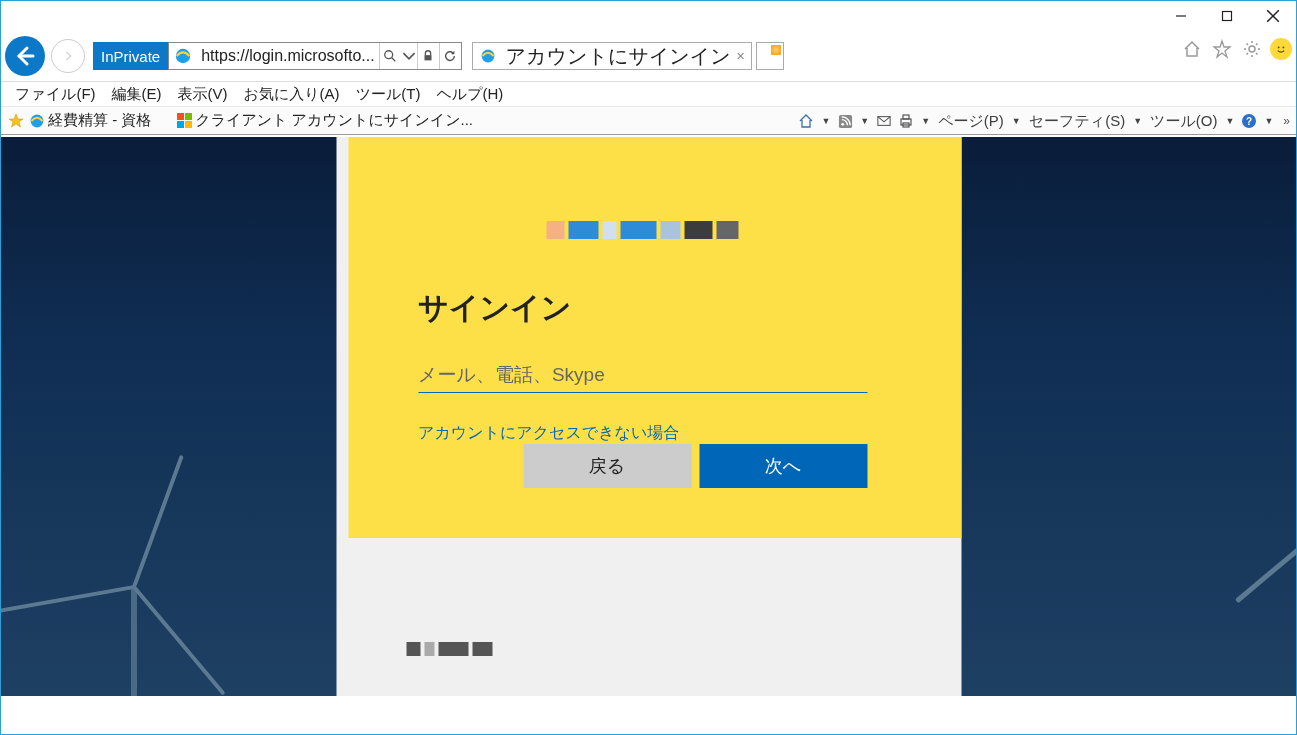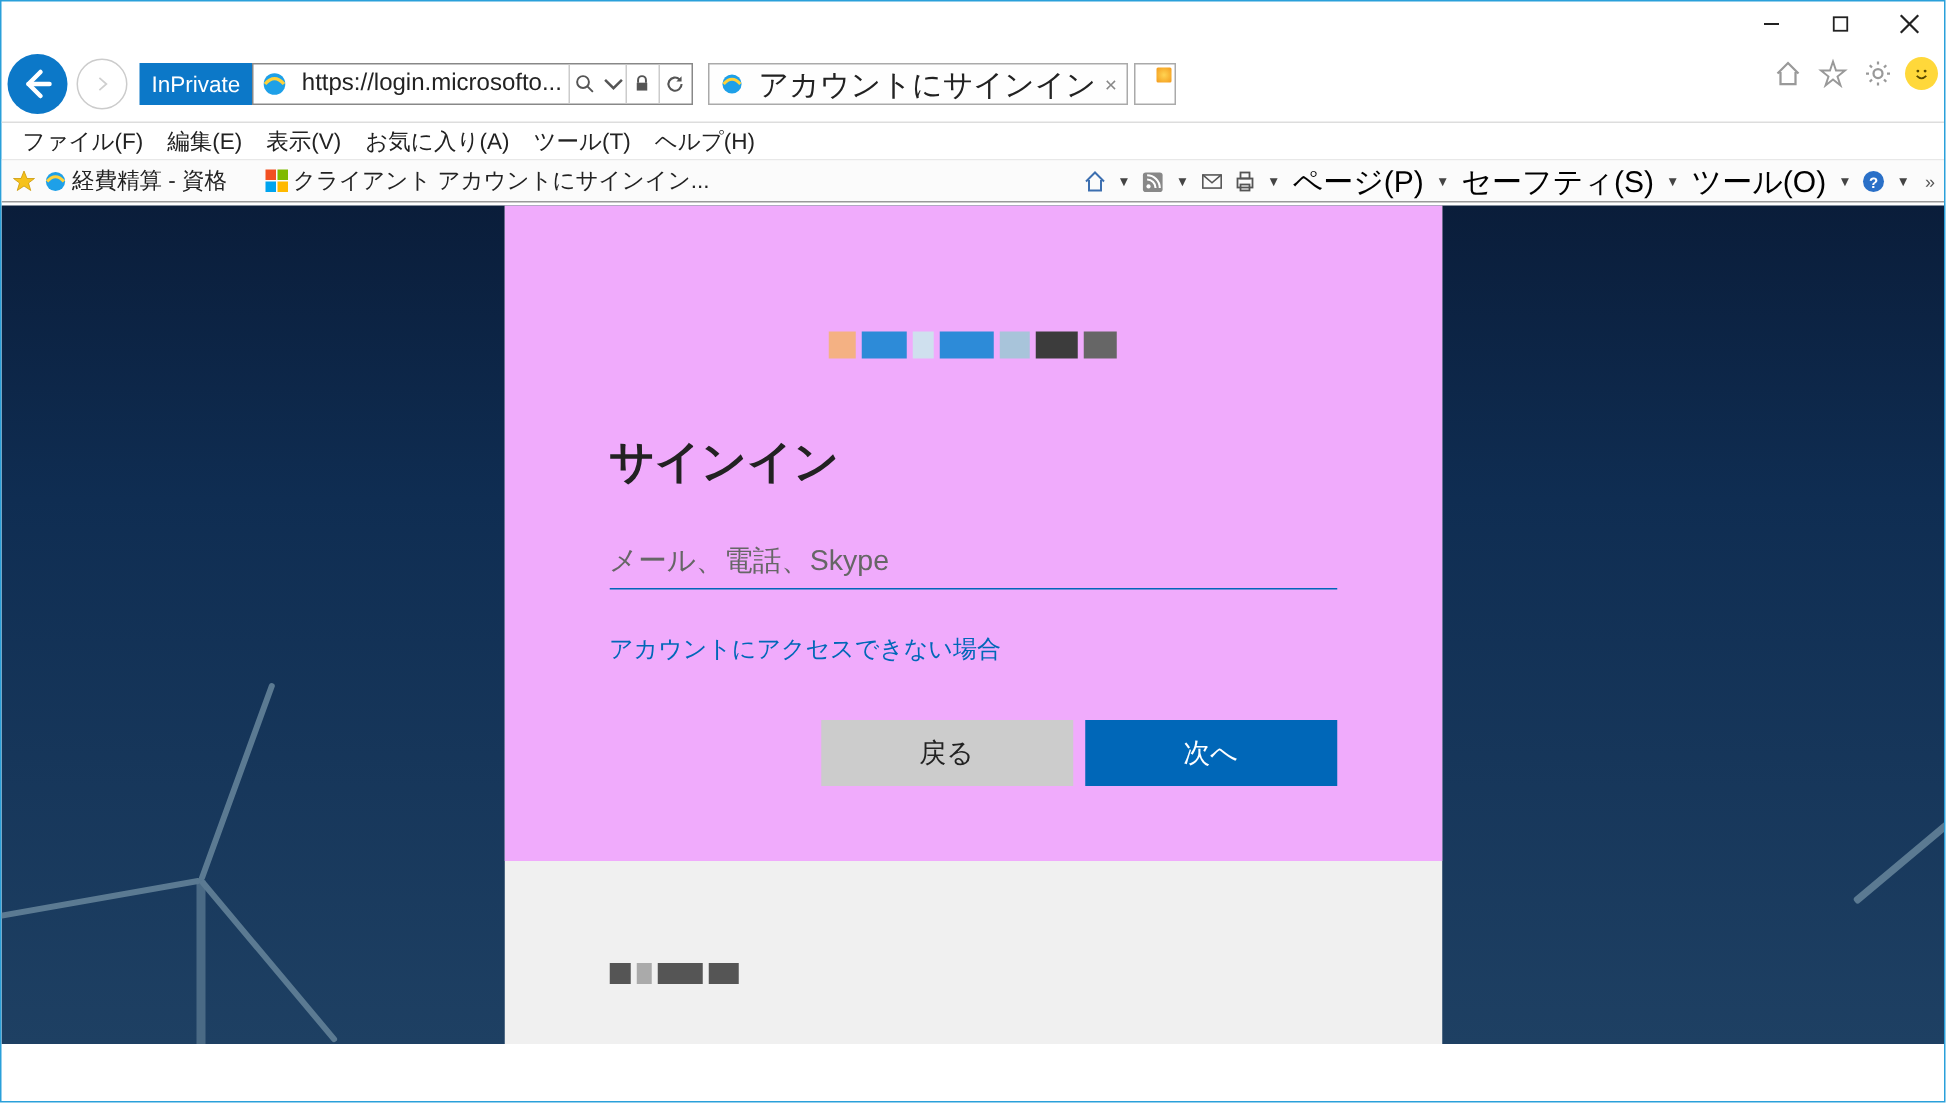--- a/index.html
+++ b/index.html
@@ -41,38 +41,38 @@
 
 .favbar { height: 28px; display: flex; align-items: center; padding: 0 6px; position: relative; border-bottom: 1px solid #999; background: #fbfbfb; }
 .fav-star { width:18px; height:18px; color:#f5b301; margin-right:4px; display:flex; align-items:center; justify-content:center; }
 .fav-item { font-size: 15px; color: #222; display:flex; align-items:center; gap:3px; padding-right: 26px; }
 .ie-mini { width:16px; height:16px; }
 .ms-logo { width:15px; height:15px; display:grid; grid-template-columns:1fr 1fr; grid-template-rows:1fr 1fr; gap:1px; }
 .ms-logo div:nth-child(1){background:#f25022;} .ms-logo div:nth-child(2){background:#7fba00;}
 .ms-logo div:nth-child(3){background:#00a4ef;} .ms-logo div:nth-child(4){background:#ffb900;}
 .cmdbar { position:absolute; right:6px; top:0; height:28px; display:flex; align-items:center; gap:4px; }
 .cmd-icon { width:18px; height:18px; display:flex; align-items:center; justify-content:center; color:#555; }
-.cmd-text { font-size:20px; color:#000000; padding:0 2px; }
+.cmd-text { font-size:15px; color:#404040; padding:0 2px; }
 .favbar .chev { font-size:12px; color:#555; margin-left:4px; }
 
 
 .content-area { position:absolute; top:136px; left:0; right:0; bottom:38px; background: linear-gradient(180deg,#0a1d3a 0%,#0f2d52 35%,#1e4063 100%); overflow:hidden; }
 .windmill { position:absolute; background:none; }
 .pole { position:absolute; background:#4a6a85; }
 .blades { position:absolute; }
 .blades .b { position:absolute; background:#5b7a92; width:4px; transform-origin:bottom center; border-radius:2px; }
 
 .login-card-wrap { position:absolute; left:50%; transform:translateX(-50%); top:0; width:625px; height:100%; background:#f0f0f0; }
-.login-card { position:absolute; top:0; left:0; right:0; background:#f0abfc; padding: 75px 70px 50px 70px; }
+.login-card { position:absolute; top:0; left:12px; right:0; background:#fde047; padding: 75px 94px 50px 70px; }
 .brand-blur { height:36px; display:flex; align-items:center; justify-content:center; gap:4px; margin-bottom:40px; }
 .brand-blur span { display:inline-block; height:18px; }
 .signin-title { font-size:30px; font-weight:600; color:#222; margin-bottom:28px; }
 .signin-input { width:100%; border:none; border-bottom:1px solid #0067b8; padding:6px 0; font-size:19px; color:#666; outline:none; background:transparent; height:36px; margin-bottom:30px; }
 .signin-input::placeholder { color:#666; }
-.no-access { color:#0067b8; font-size:16px; margin-bottom:36px; display:inline-block; }
+.no-access { color:#0067b8; font-size:16px; display:inline-block; }
 .btn-row { display:flex; justify-content:flex-end; gap:8px; }
 .btn { width:168px; height:44px; border:none; font-size:18px; cursor:pointer; }
 .btn-back { background:#ccc; color:#222; }
 .btn-next { background:#0067b8; color:#fff; }
 .lower-brand { position:absolute; bottom:40px; left:70px; display:flex; gap:4px; }
 .lower-brand span { display:inline-block; height:14px; background:#555; }
 
 
 .page-footer { position:absolute; left:0; right:0; bottom:0; height:38px; background:#111; display:flex; align-items:center; justify-content:flex-end; color:#fff; font-size:15px; padding-right:16px; gap:28px; }
 .page-footer .dots { letter-spacing:2px; }

